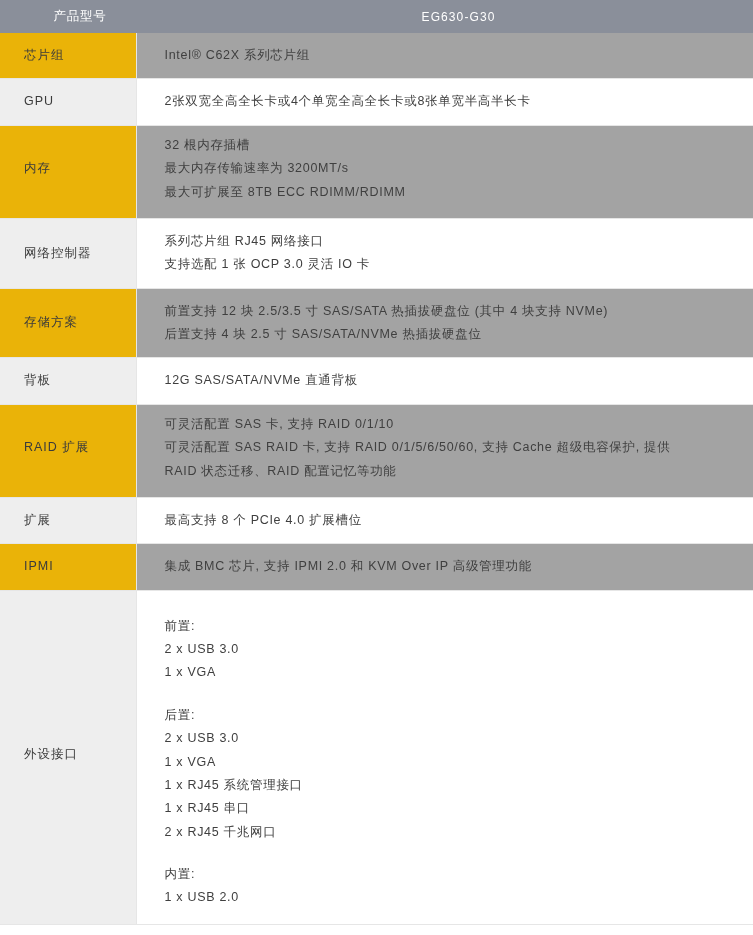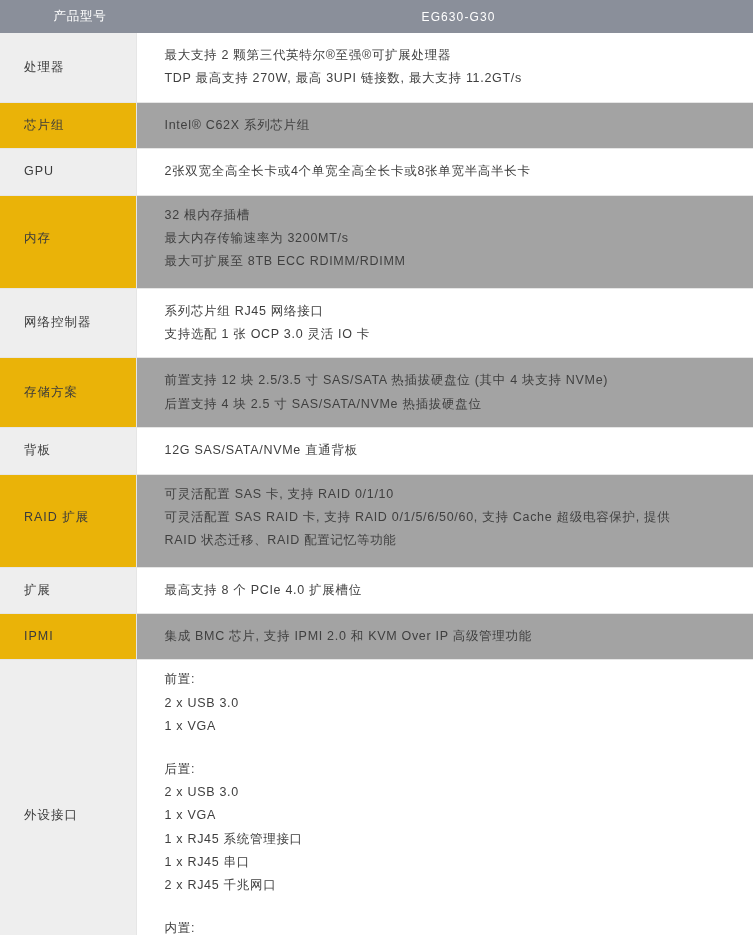--- a/index.html
+++ b/index.html
@@ -64,48 +64,39 @@
   tbody tr.plain td.value { background: #a3a3a3; }
 
   tbody tr.alt td.label,
   tbody tr.plain td.label {
     border-right: 1px solid #e6e6e6;
   }
 
   .value-lines > div { white-space: nowrap; }
   .value-lines > div + div { margin-top: 4px; }
   .value-lines .grp { margin-top: 23px; }
-  .value-lines .grp-first { margin-top: 0; }
+  .value-lines .grp-first { margin-top: 16px; }
 
   tr.tall td { padding-top: 10px; padding-bottom: 16px; }
 </style>
 </head>
 <body>
 
 <table class="spec-table">
   <colgroup>
     <col class="c-label">
     <col class="c-value">
   </colgroup>
   <thead>
     <tr class="header-row">
       <th class="label-col">产品型号</th>
       <th class="value-col">EG630-G30</th>
     </tr>
   </thead>
   <tbody id="spec-body">
-      <tr class="alt">
-        <td class="label">处理器</td>
-        <td class="value">
-          <div class="value-lines">
-            <div>最大支持 2 颗第三代英特尔®至强®可扩展处理器</div>
-            <div>TDP 最高支持 270W, 最高 3UPI 链接数, 最大支持 11.2GT/s</div>
-          </div>
-        </td>
-      </tr>
       <tr class="plain">
         <td class="label">芯片组</td>
         <td class="value">
           <div class="value-lines">
             <div>Intel® C62X 系列芯片组</div>
           </div>
         </td>
       </tr>
       <tr class="alt">
         <td class="label">GPU</td>

